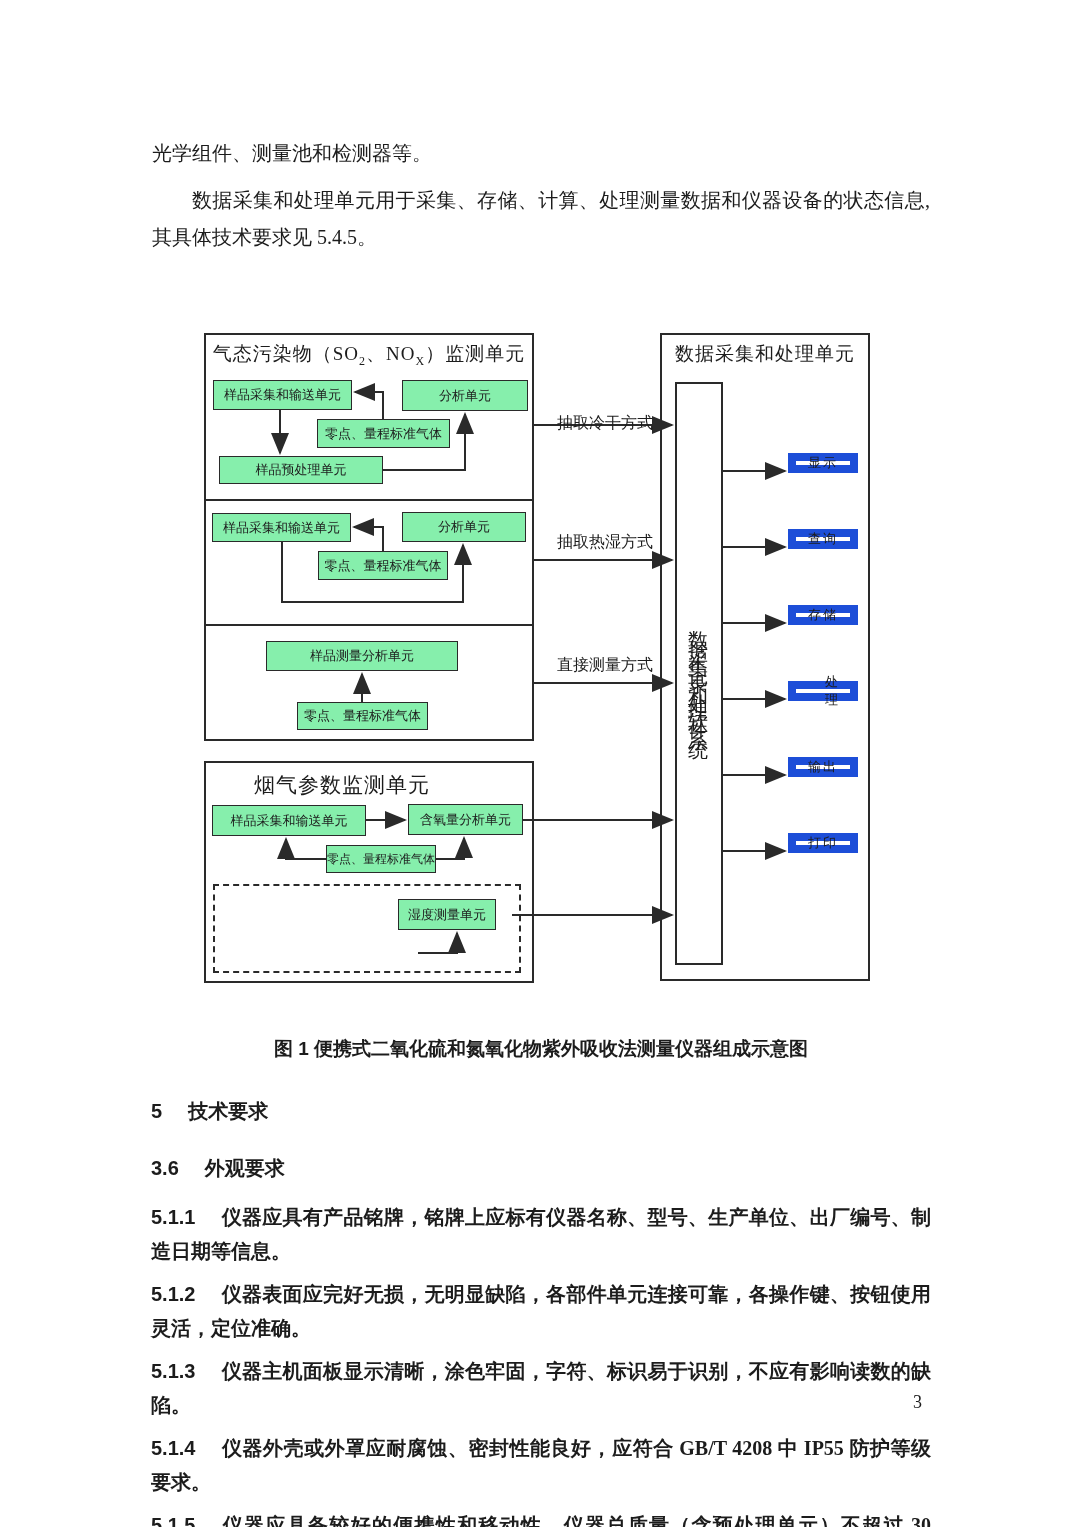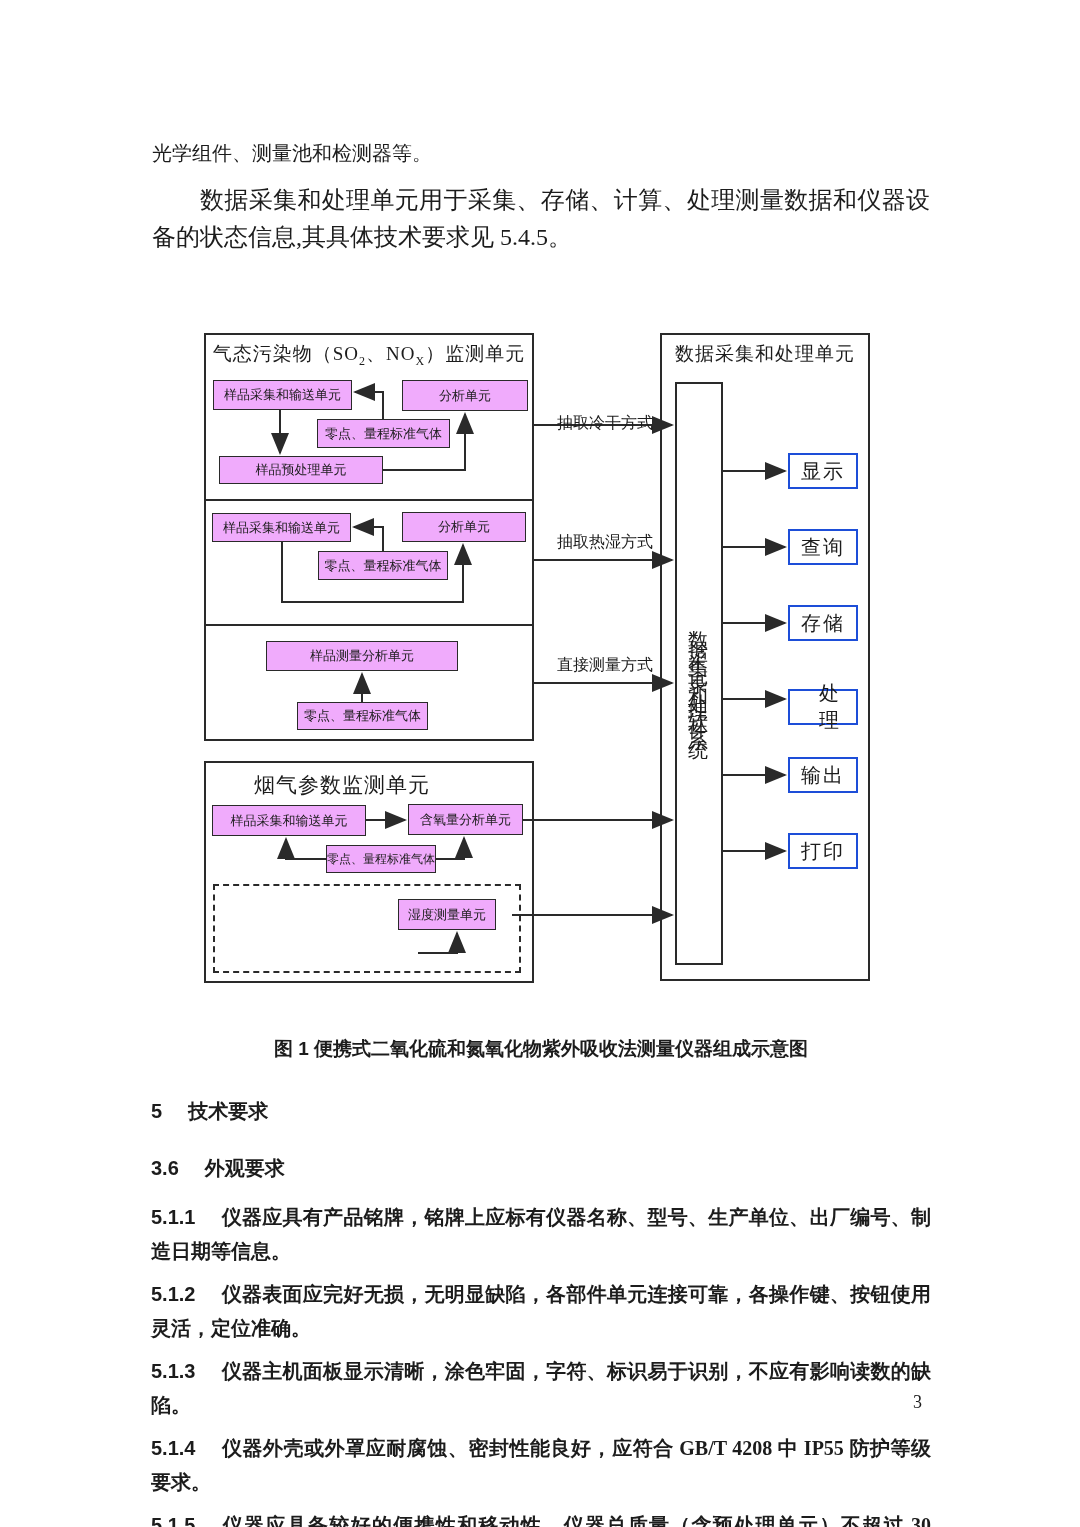--- a/index.html
+++ b/index.html
@@ -6,37 +6,37 @@
   html,body { background:#e9e9e9; }
   .page {
     position:relative; width:1080px; height:1527px; background:#ffffff;
     margin:0 auto; overflow:hidden; color:#1c1c1c;
     font-family:"Liberation Serif", serif;
   }
   .top-text { position:absolute; left:152px; top:136px; width:778px; }
   .intro-line { font-size:20px; line-height:34px; text-align:justify; }
   .h424 { margin-top:12px; font-family:"Liberation Sans", sans-serif; font-weight:bold; font-size:20px; }
   .h424 .num { margin-right:14px; }
-  .para424 { margin-top:12px; font-size:24px; line-height:37px; text-align:justify; text-indent:2em; }
+  .para424 { margin-top:12px; font-size:20px; line-height:37px; text-align:justify; text-indent:2em; }
 
   
   .diagram { position:absolute; left:204px; top:333px; width:672px; height:652px; font-family:"Liberation Serif", serif; }
   .diagram svg.wires { position:absolute; left:0; top:0; width:672px; height:652px; }
-  .dbox { position:absolute; border:2px solid #2a2a2a; background:#f0abfc; display:flex; align-items:center; justify-content:center; text-align:center; }
+  .dbox { position:absolute; border:2px solid #2a2a2a; background:#86efac; display:flex; align-items:center; justify-content:center; text-align:center; }
   .dbox.inner { border-width:1.5px; font-size:13px; }
   .outer { position:absolute; border:2px solid #2a2a2a; }
   .sec-title { position:absolute; width:100%; text-align:center; font-size:19px; letter-spacing:1px; }
   .sec-title sub { font-size:12px; }
   .flue-title { font-size:21px; }
   .right-title { position:absolute; left:456px; top:8px; width:210px; text-align:center; font-size:19px; letter-spacing:1px; }
   .tall-box { position:absolute; left:471px; top:49px; width:48px; height:583px; border:2px solid #2a2a2a;
     display:flex; align-items:center; justify-content:center; }
   .tall-box span { writing-mode:vertical-rl; text-orientation:upright; font-size:20px; letter-spacing:9px; }
-  .out-box { position:absolute; left:584px; width:70px; height:36px; border:2px solid #1d4ed8;
-    display:flex; align-items:center; justify-content:center; font-size:20px; letter-spacing:2px; }
+  .out-box { position:absolute; left:584px; width:70px; height:20px; border:8px solid #1d4ed8;
+    display:flex; align-items:center; justify-content:center; font-size:13px; letter-spacing:2px; }
   .flow-label { position:absolute; left:335px; width:132px; text-align:center; font-size:16px; }
   .dashed { position:absolute; border:2px dashed #2a2a2a; }
 
   
   .bottom-text { position:absolute; left:151px; top:1036px; width:780px; }
   .fig-caption { text-align:center; font-family:"Liberation Sans", sans-serif; font-weight:bold; font-size:19px; }
   .sec-h { font-family:"Liberation Sans", sans-serif; font-weight:bold; font-size:20px; }
   .sec-h5 { margin-top:36px; }
   .sec-h51 { margin-top:30px; }
   .sec-h .num { margin-right:26px; }
@@ -129,21 +129,21 @@
     <div class="flow-label" style="top:199px;">抽取热湿方式</div>
     <div class="flow-label" style="top:322px;">直接测量方式</div>
 
     <div class="right-title">数据采集和处理单元</div>
     <div class="tall-box">
       <span>数据采集记录和处理软件系统</span>
     </div>
     <div class="out-box" style="top:120px;">显示</div>
     <div class="out-box" style="top:196px;">查询</div>
     <div class="out-box" style="top:272px;">存储</div>
-    <div class="out-box" style="top:356px;padding-left:29px;">处理</div>
+    <div class="out-box" style="top:348px;padding-left:29px;">处理</div>
     <div class="out-box" style="top:424px;">输出</div>
     <div class="out-box" style="top:500px;">打印</div>
   </div>
 
   <div class="bottom-text">
     <div class="fig-caption">图 1  便携式二氧化硫和氮氧化物紫外吸收法测量仪器组成示意图</div>
 
     <div class="sec-h sec-h5">
       <span class="num">5</span><span>技术要求</span>
     </div>

